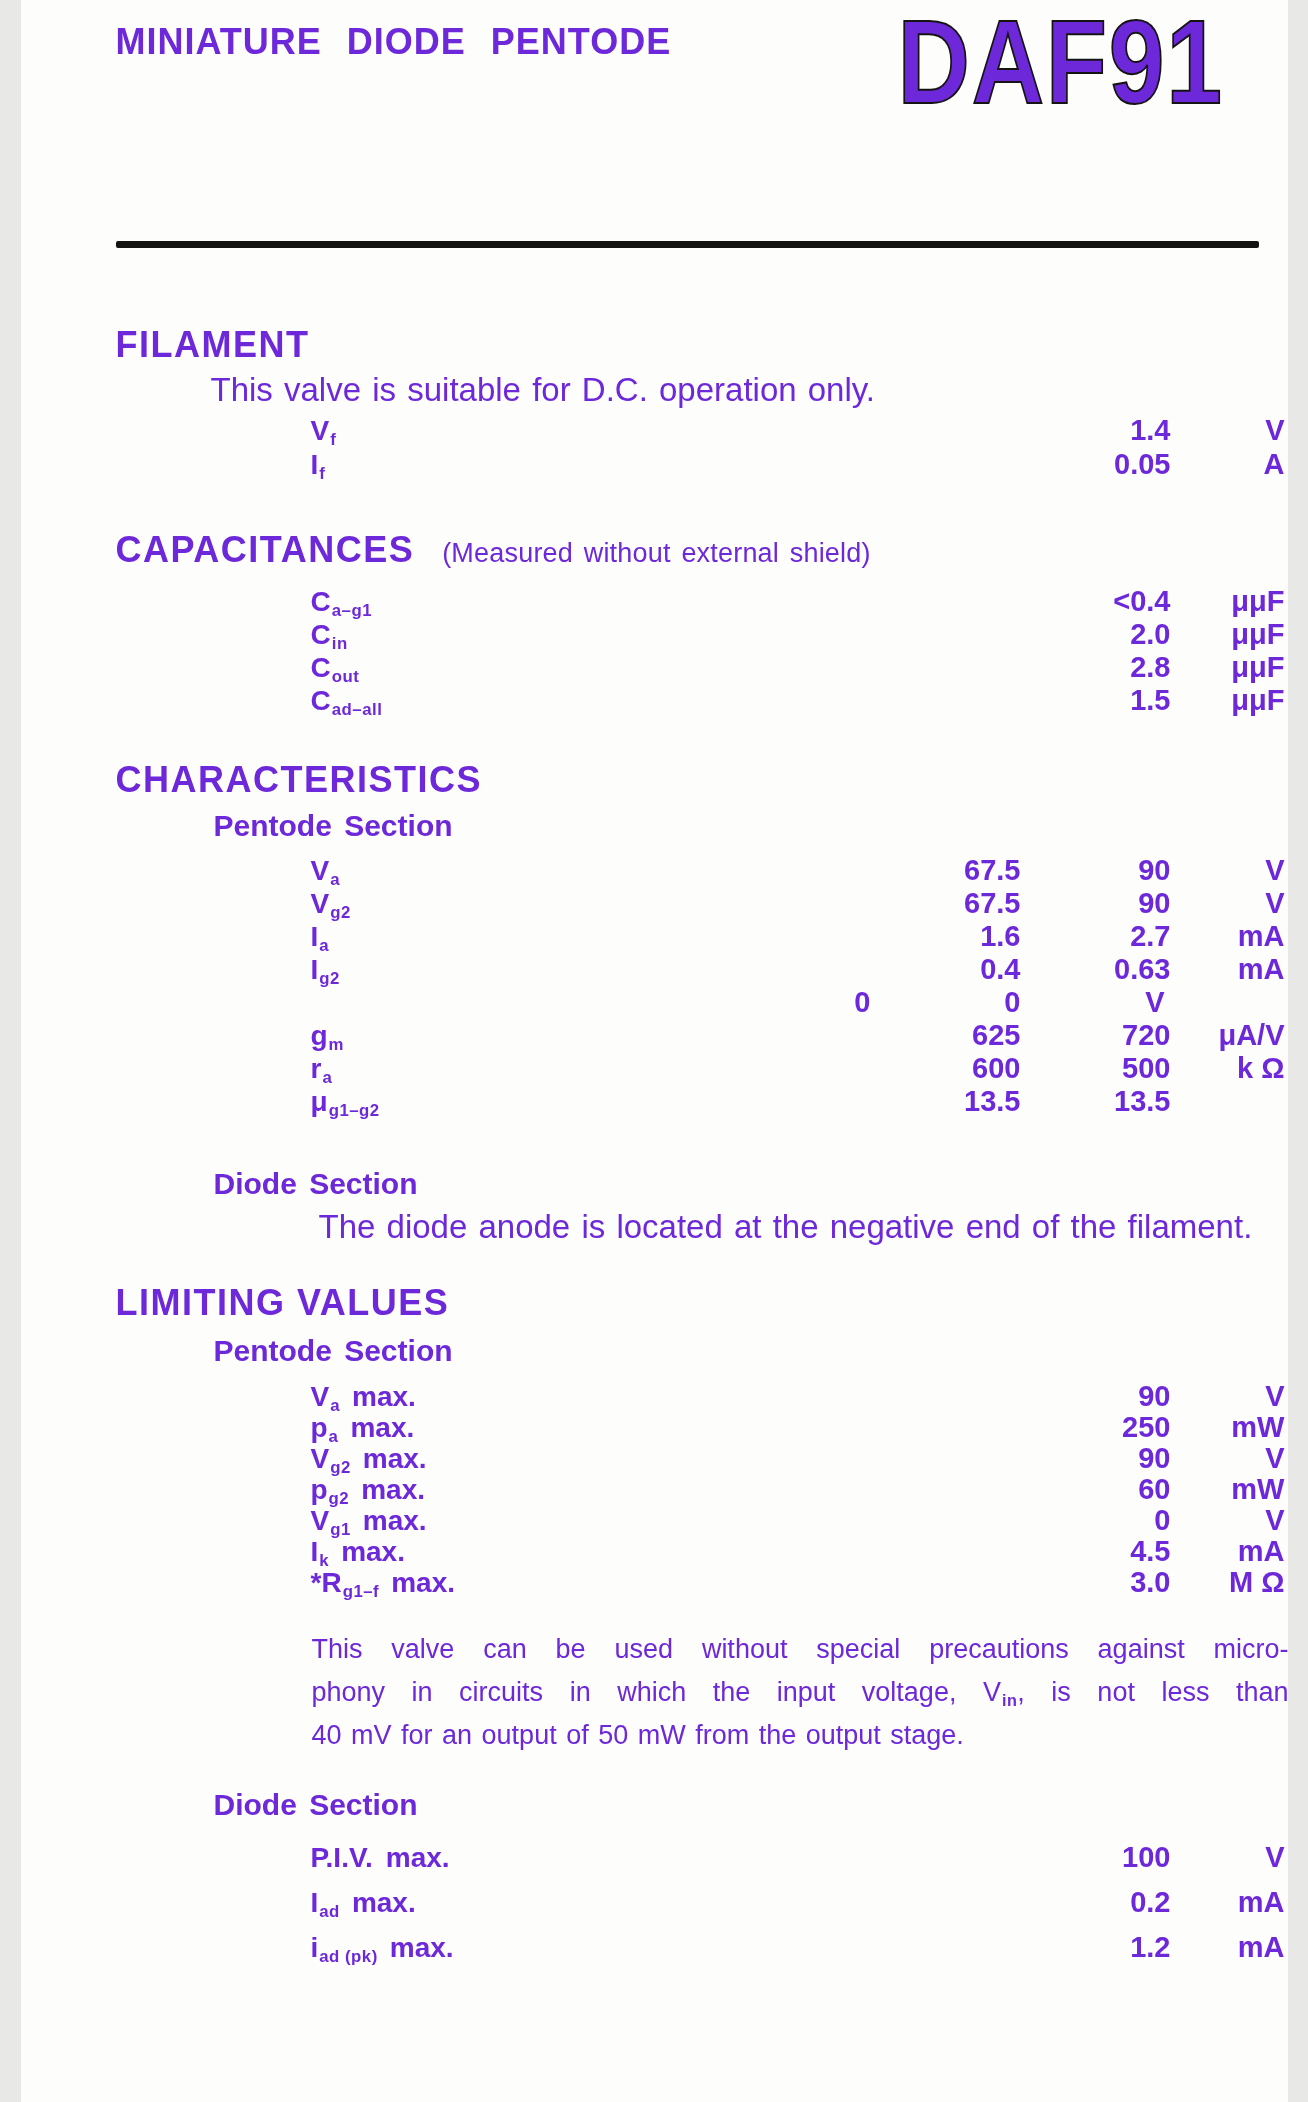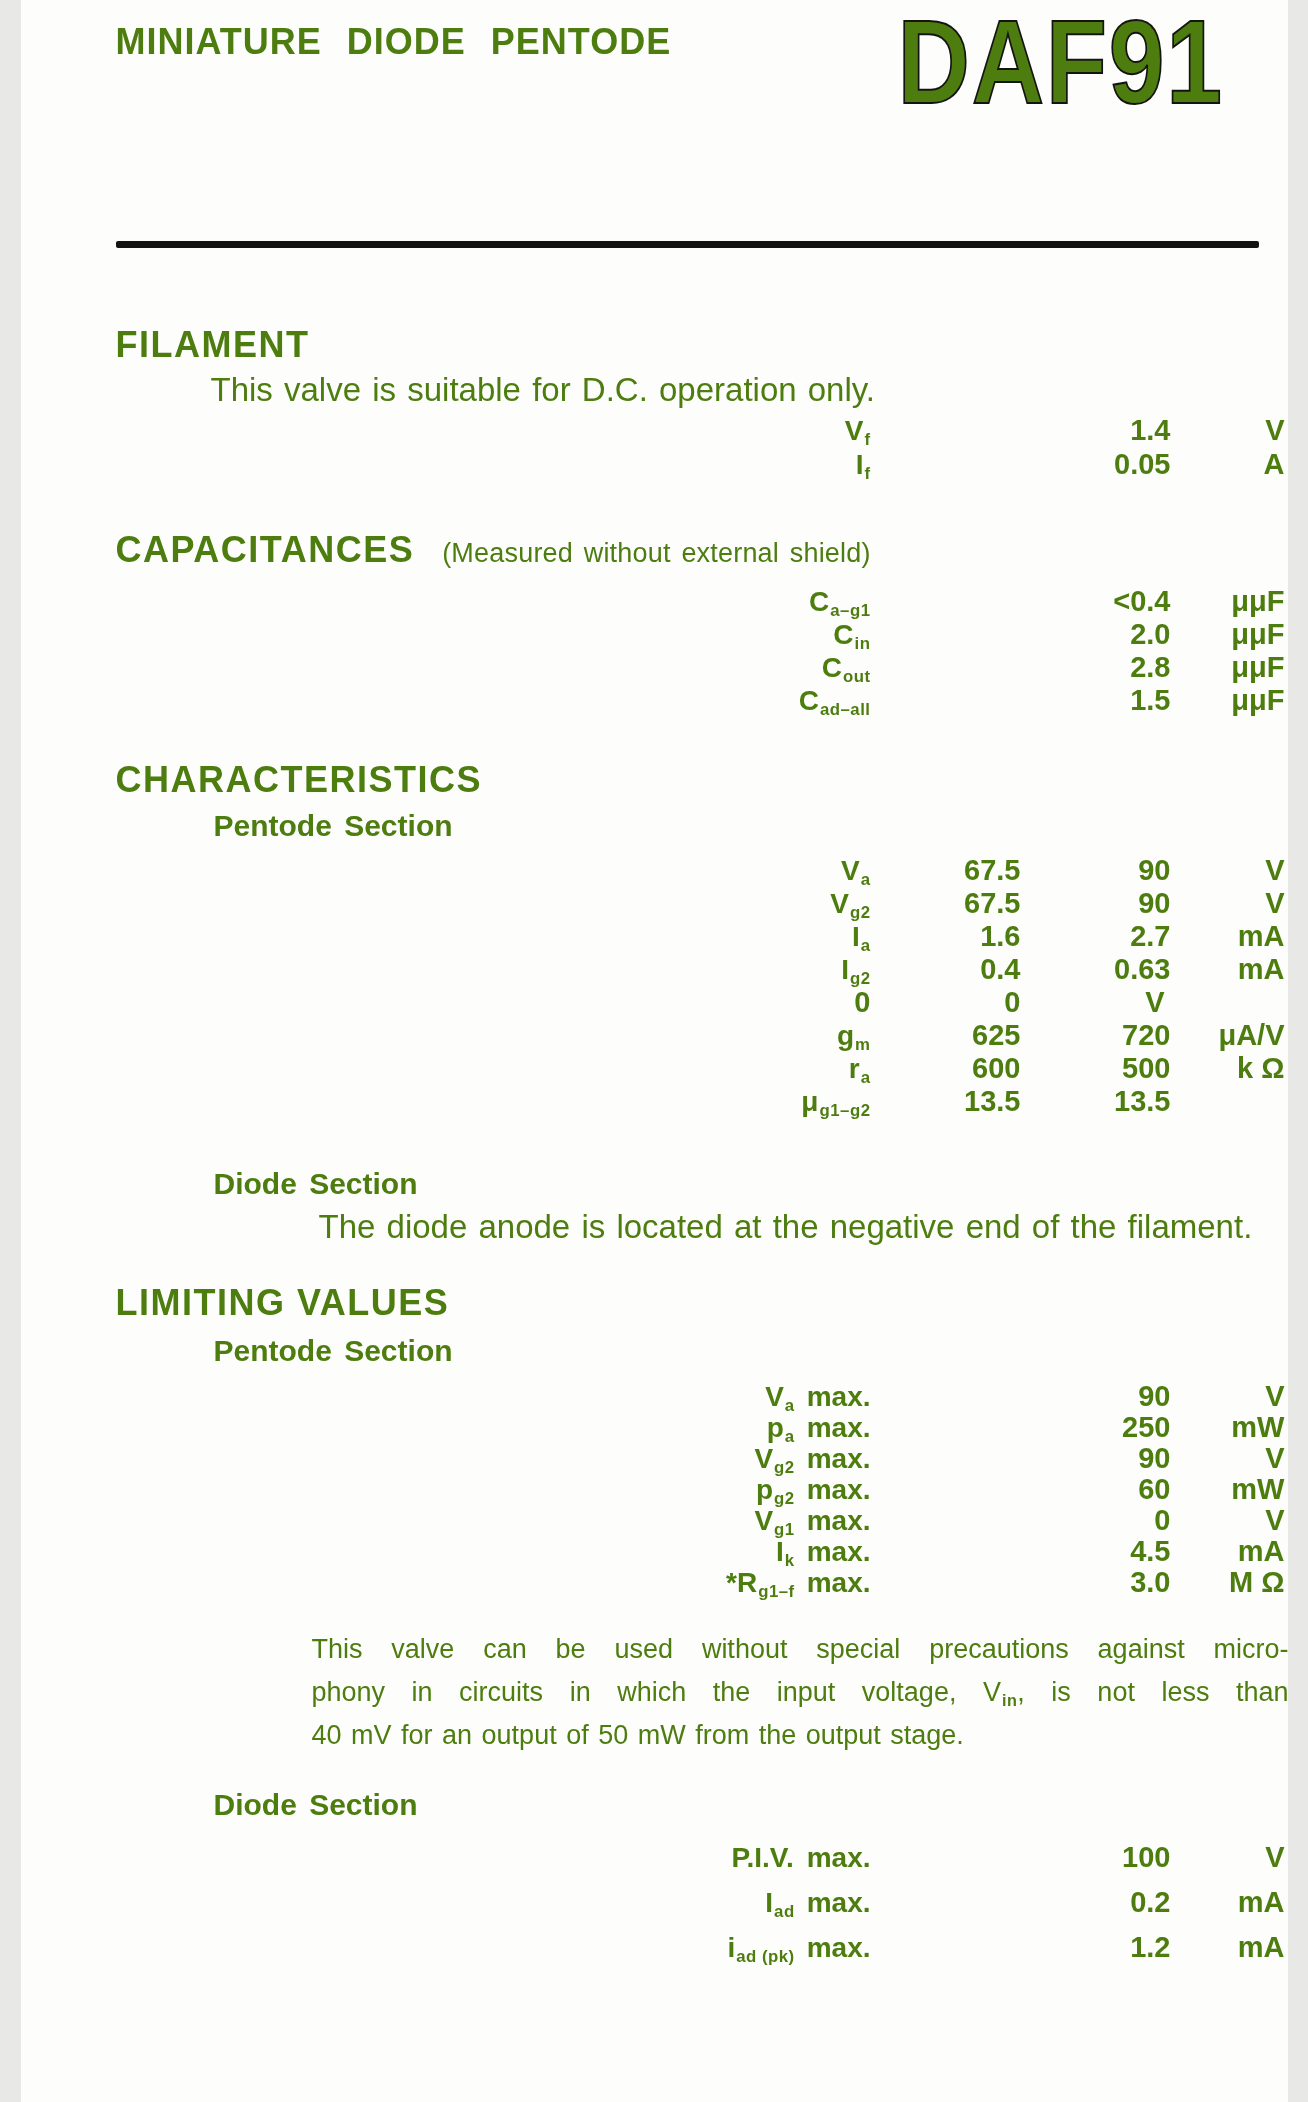--- a/index.html
+++ b/index.html
@@ -1,21 +1,21 @@
 <!DOCTYPE html>
 <html><head>
 <meta charset="utf-8">
 <style>
   html,body{margin:0;padding:0;background:#e8e8e6;}
   .page{
     position:relative;
     width:1267px;height:2102px;
     margin:0 auto;
     background:#fdfdfb;
-    color:#4d7c0f;
+    color:#6d28d9;
     font-family:"Liberation Sans", sans-serif;
     overflow:hidden;
   }
   
   .hdr-left{position:absolute;top:22px;left:95px;width:700px;}
   .doc-title{
     font-size:36px;font-weight:700;letter-spacing:1px;word-spacing:14px;
     line-height:40px;
   }
   .subtitle{margin-top:16px;font-style:italic;font-weight:500;
@@ -33,21 +33,21 @@
   .section{position:absolute;left:95px;width:1175px;}
   .h1{font-size:36px;font-weight:700;letter-spacing:1.5px;line-height:40px;}
   .h1 .qualifier{font-weight:500;letter-spacing:0.2px;font-size:27px;margin-left:28px;word-spacing:3px;}
   .h2{font-size:30px;font-weight:700;padding-left:98px;line-height:36px;word-spacing:4px;}
   .note{font-size:33px;line-height:34px;word-spacing:2px;}
   .note-f{padding-left:95px;margin-top:8px;}
   .note-d{padding-left:203px;margin-top:8px;}
   
   .tbl{width:100%;}
   .row{display:grid;grid-template-columns:1fr 150px 150px 120px;align-items:baseline;}
-  .lbl{padding-left:195px;font-size:28px;font-weight:600;white-space:nowrap;text-align:right;}
+  .lbl{padding-left:195px;font-size:28px;font-weight:600;white-space:nowrap;}
   .v{text-align:right;font-size:29px;font-weight:700;white-space:nowrap;}
   .u{text-align:right;font-size:29px;font-weight:700;padding-right:6px;white-space:nowrap;}
   sub.sb{font-size:0.6em;font-weight:600;position:relative;top:0.32em;vertical-align:baseline;
      line-height:0;letter-spacing:0.5px;margin-left:1px;}
   .sfx{margin-left:12px;font-weight:600;}
   .tbl-filament{margin-top:6px;}  .tbl-filament .row{height:34px;line-height:34px;}
   .tbl-caps{margin-top:12px;}     .tbl-caps .row{height:33px;line-height:33px;}
   .tbl-chars{margin-top:10px;}    .tbl-chars .row{height:33px;line-height:33px;}
   .tbl-lim{margin-top:12px;}      .tbl-lim .row{height:31px;line-height:31px;}
   .tbl-dlim{margin-top:12px;}     .tbl-dlim .row{height:45px;line-height:45px;}

